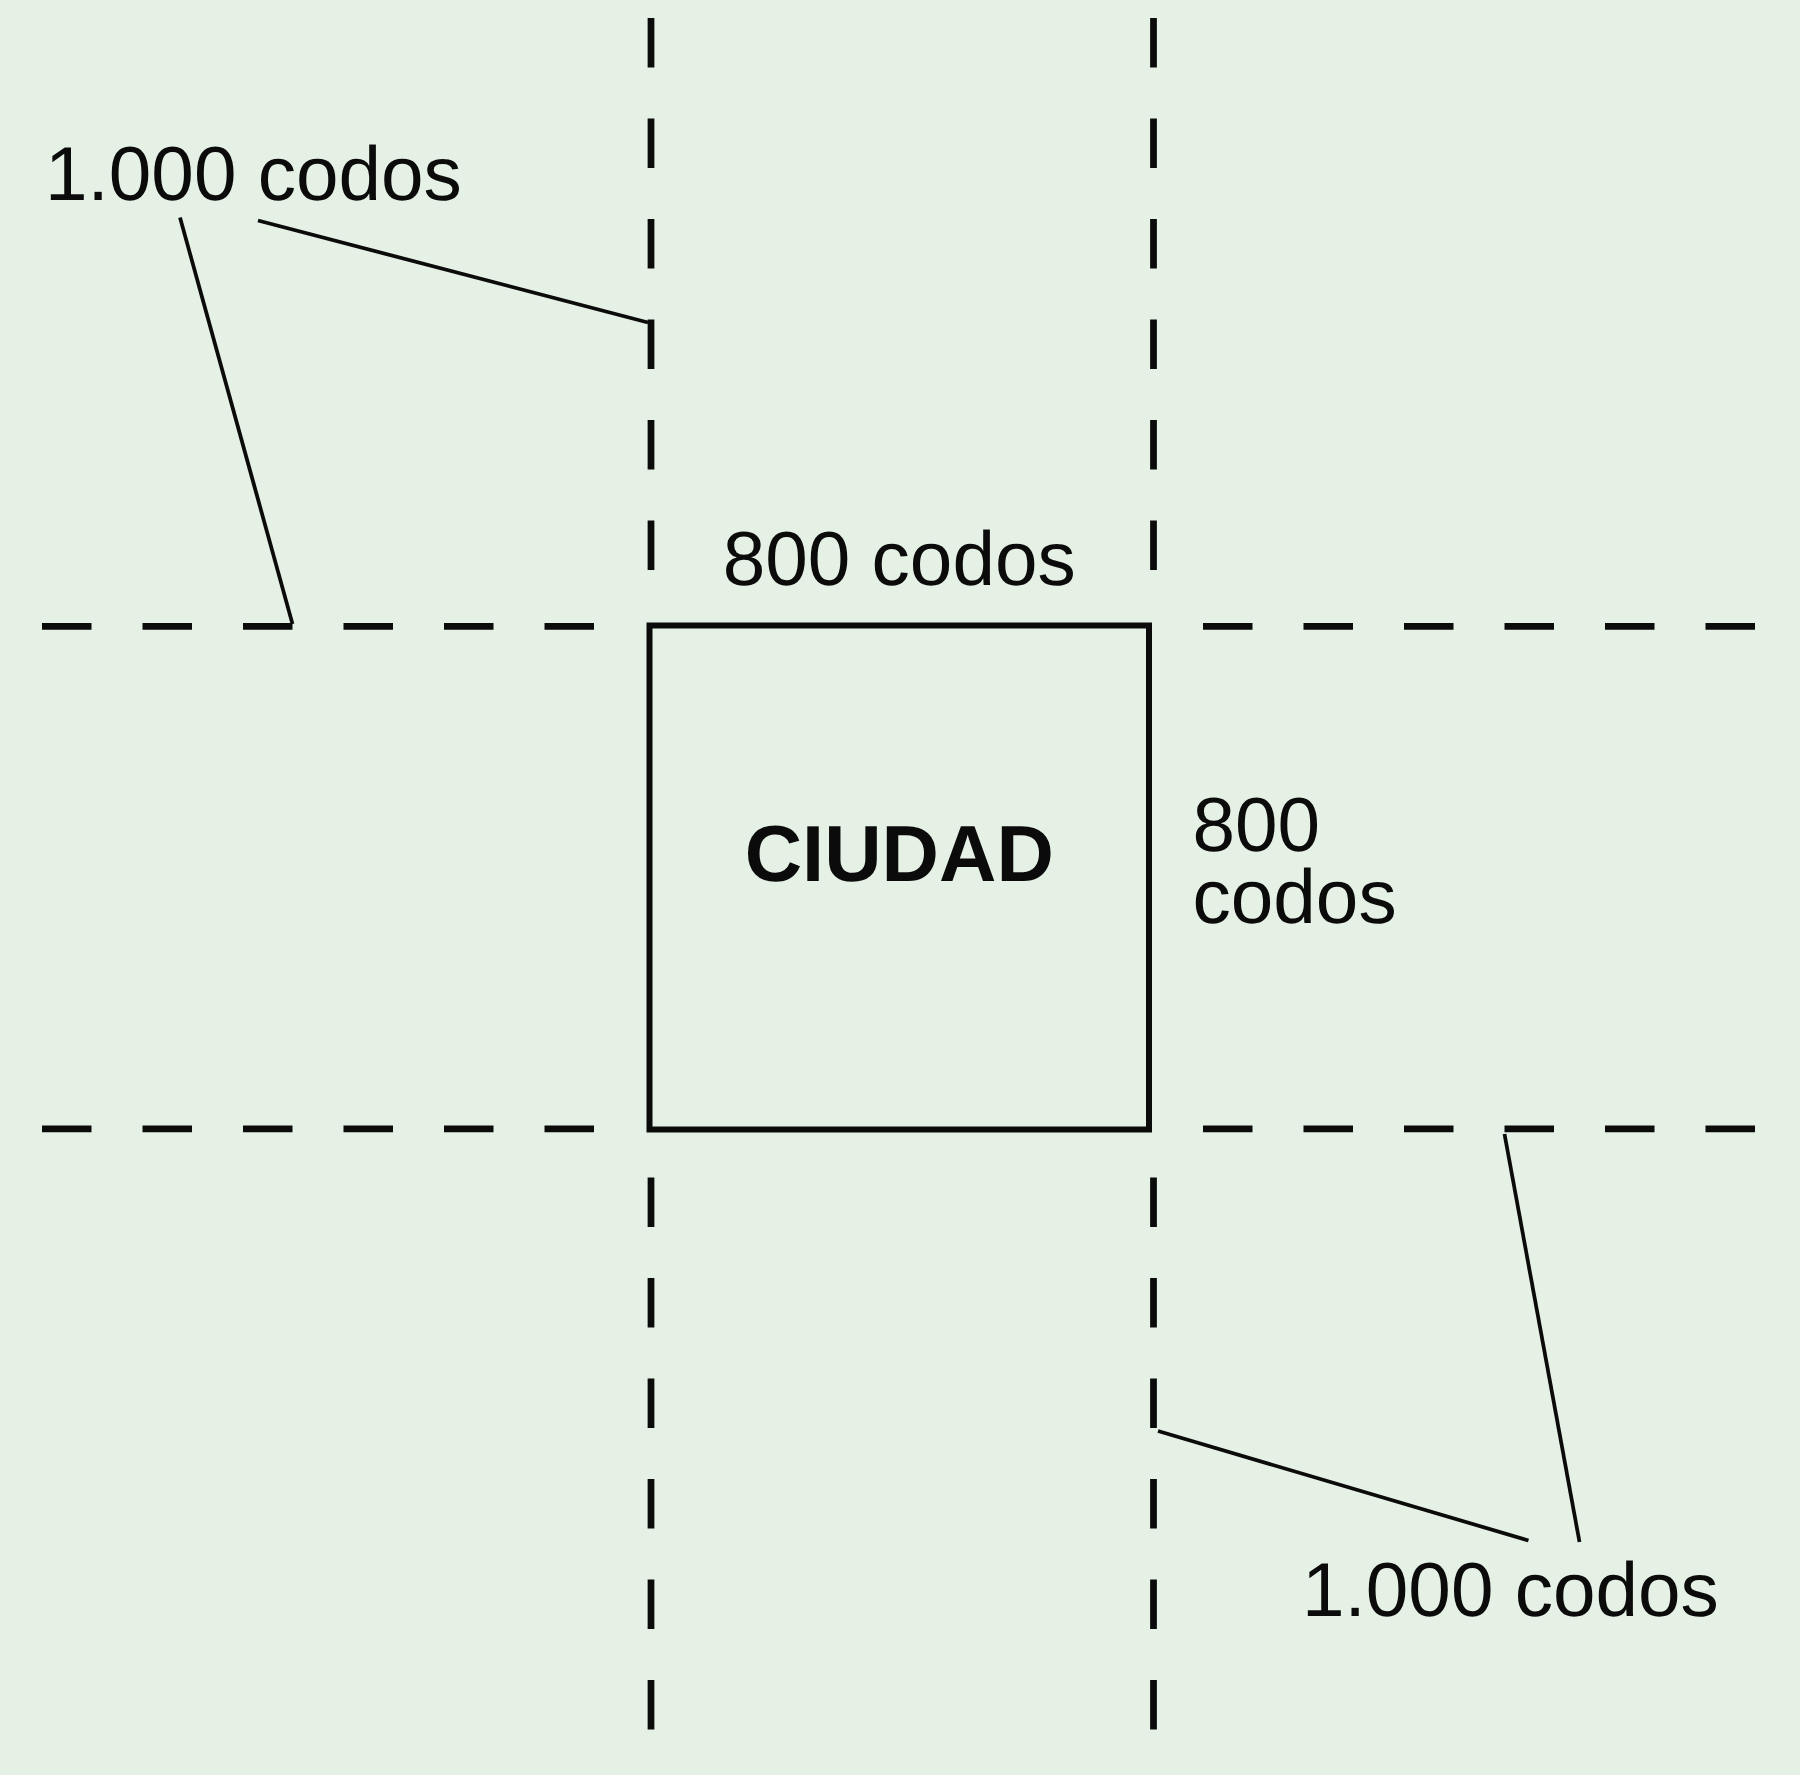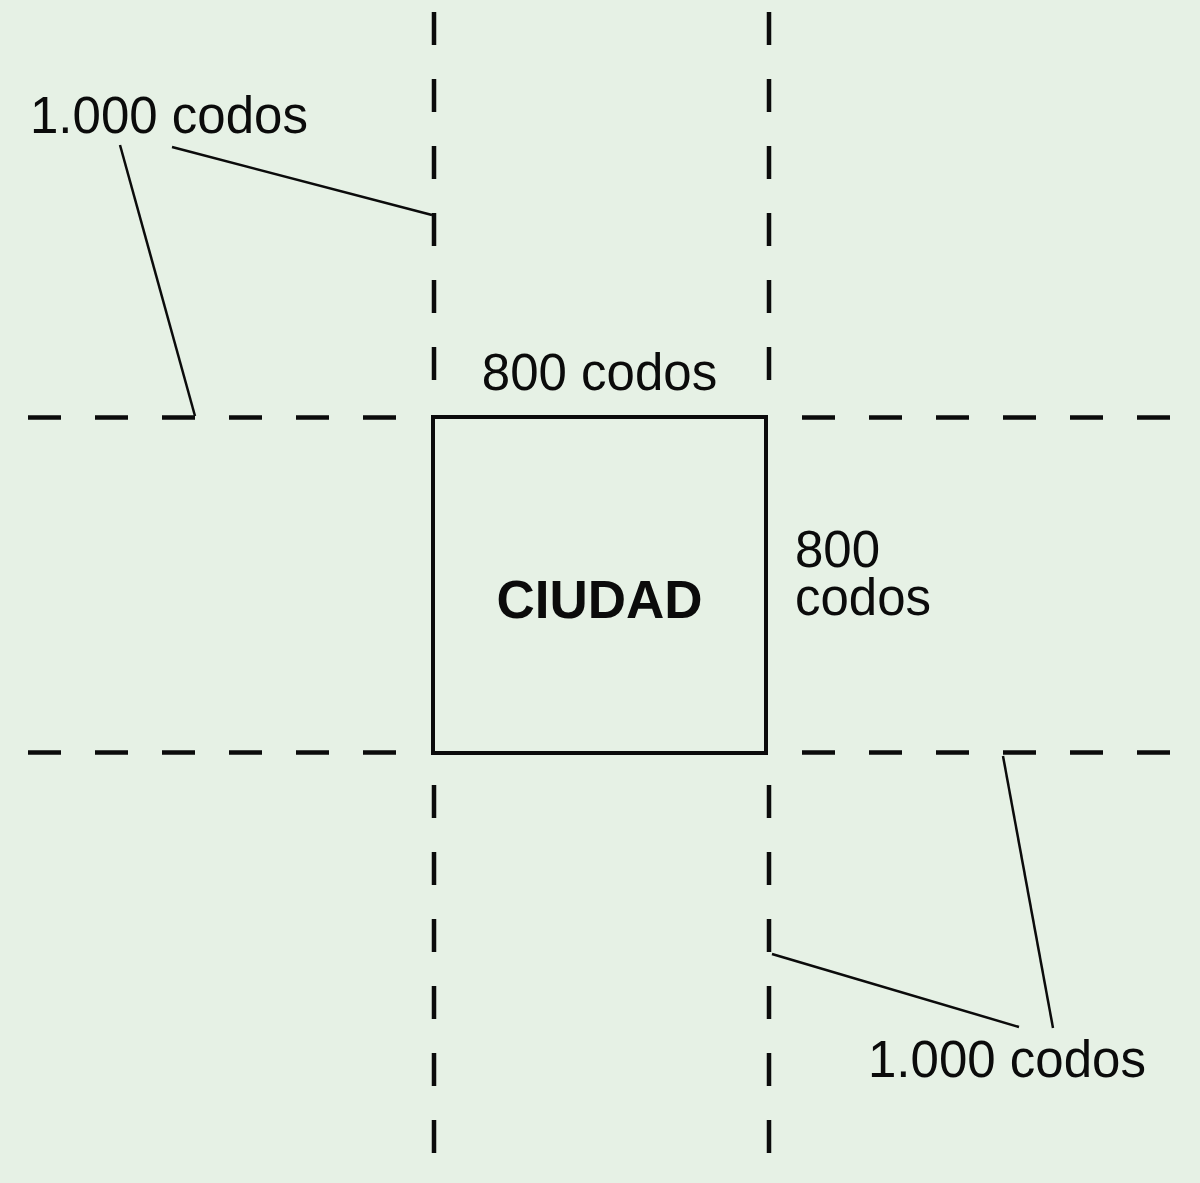--- a/index.html
+++ b/index.html
@@ -31,21 +31,21 @@
     line-height: 1;
     white-space: nowrap;
     color: var(--text);
   }
   .lbl-top-left   { left: 30px;  top: 90px; }
   .lbl-city-width { left: 433px; top: 347px; width: 333px; text-align: center; }
   .lbl-city-depth { left: 795px; top: 526px; width: 160px;
                     line-height: 48px; white-space: normal; }
   .lbl-bot-right  { left: 868px; top: 1034px; }
   .lbl-city-name  { left: 433px; top: 543px; width: 333px; text-align: center;
-                    font-size: 53px; font-weight: bold; letter-spacing: 0px; margin-top: 30px; }
+                    font-size: 53px; font-weight: bold; letter-spacing: 0px; }
 </style>
 </head>
 <body>
 
 <div class="canvas">
 
   <svg width="1200" height="1183" viewBox="0 0 1200 1183" fill="none" stroke="currentColor">
 
     <g stroke-width="4.5" stroke-dasharray="33 34">
       <line x1="434" y1="12" x2="434" y2="380"></line>

